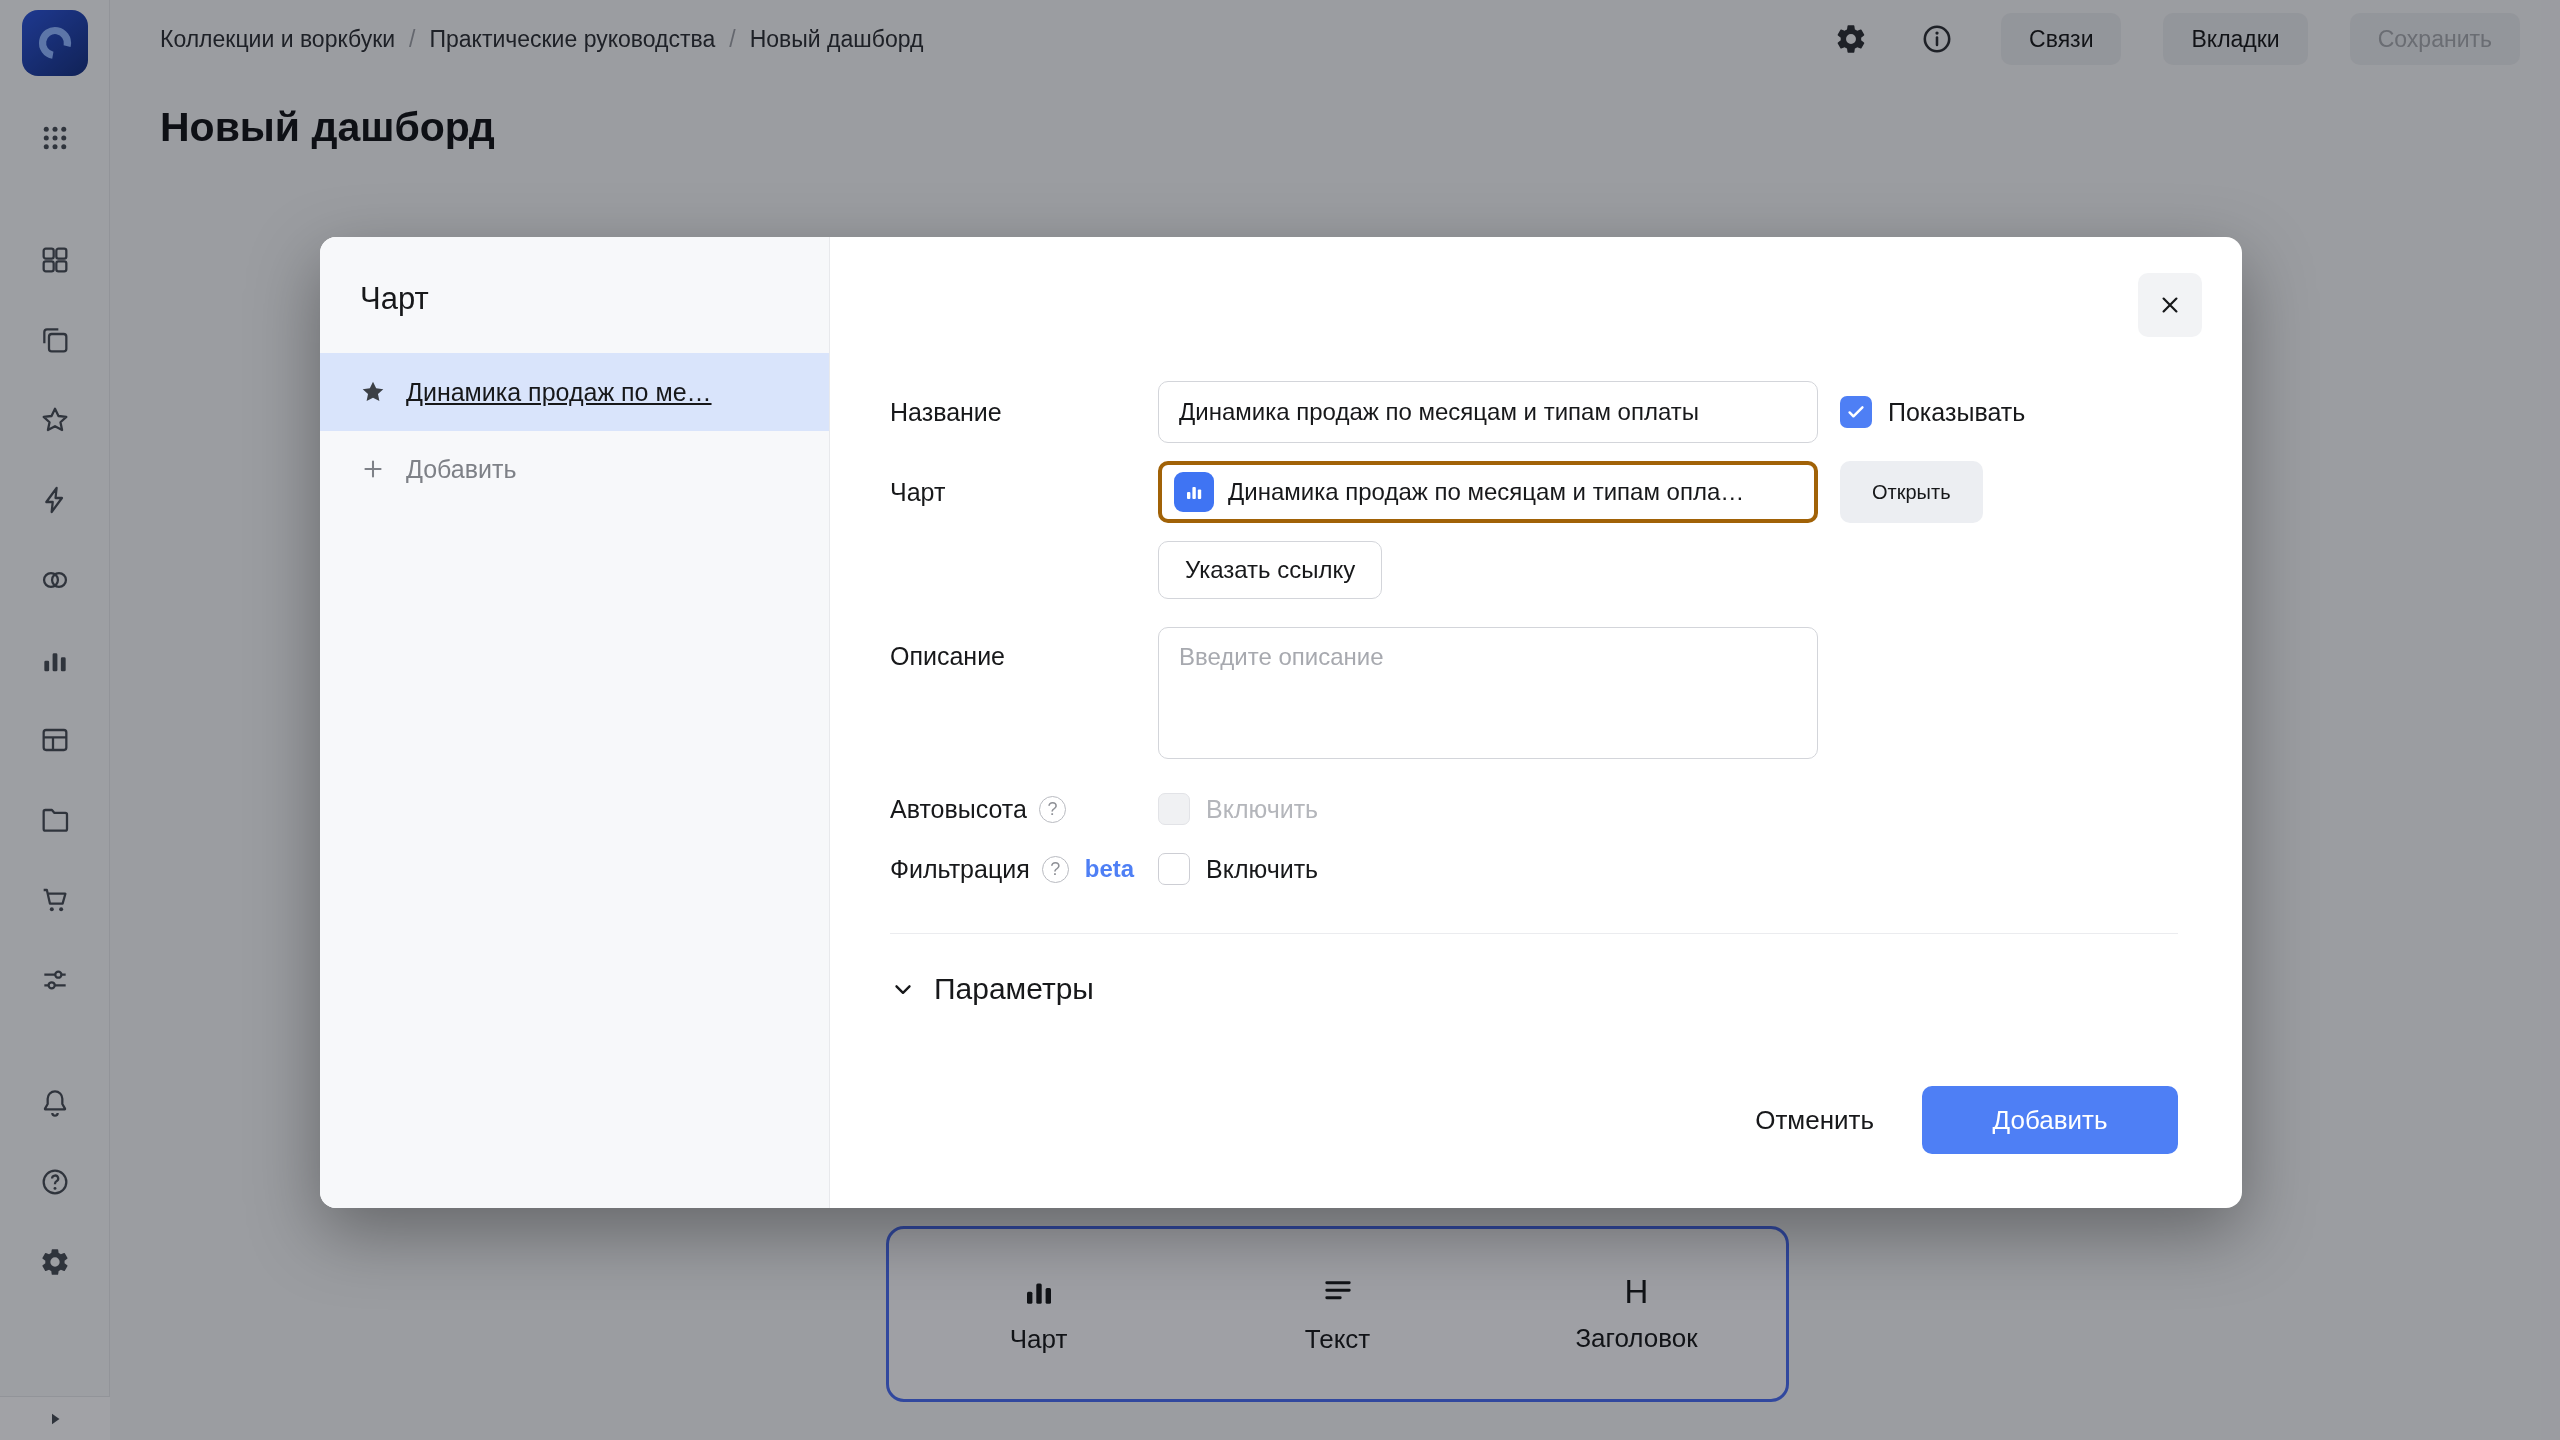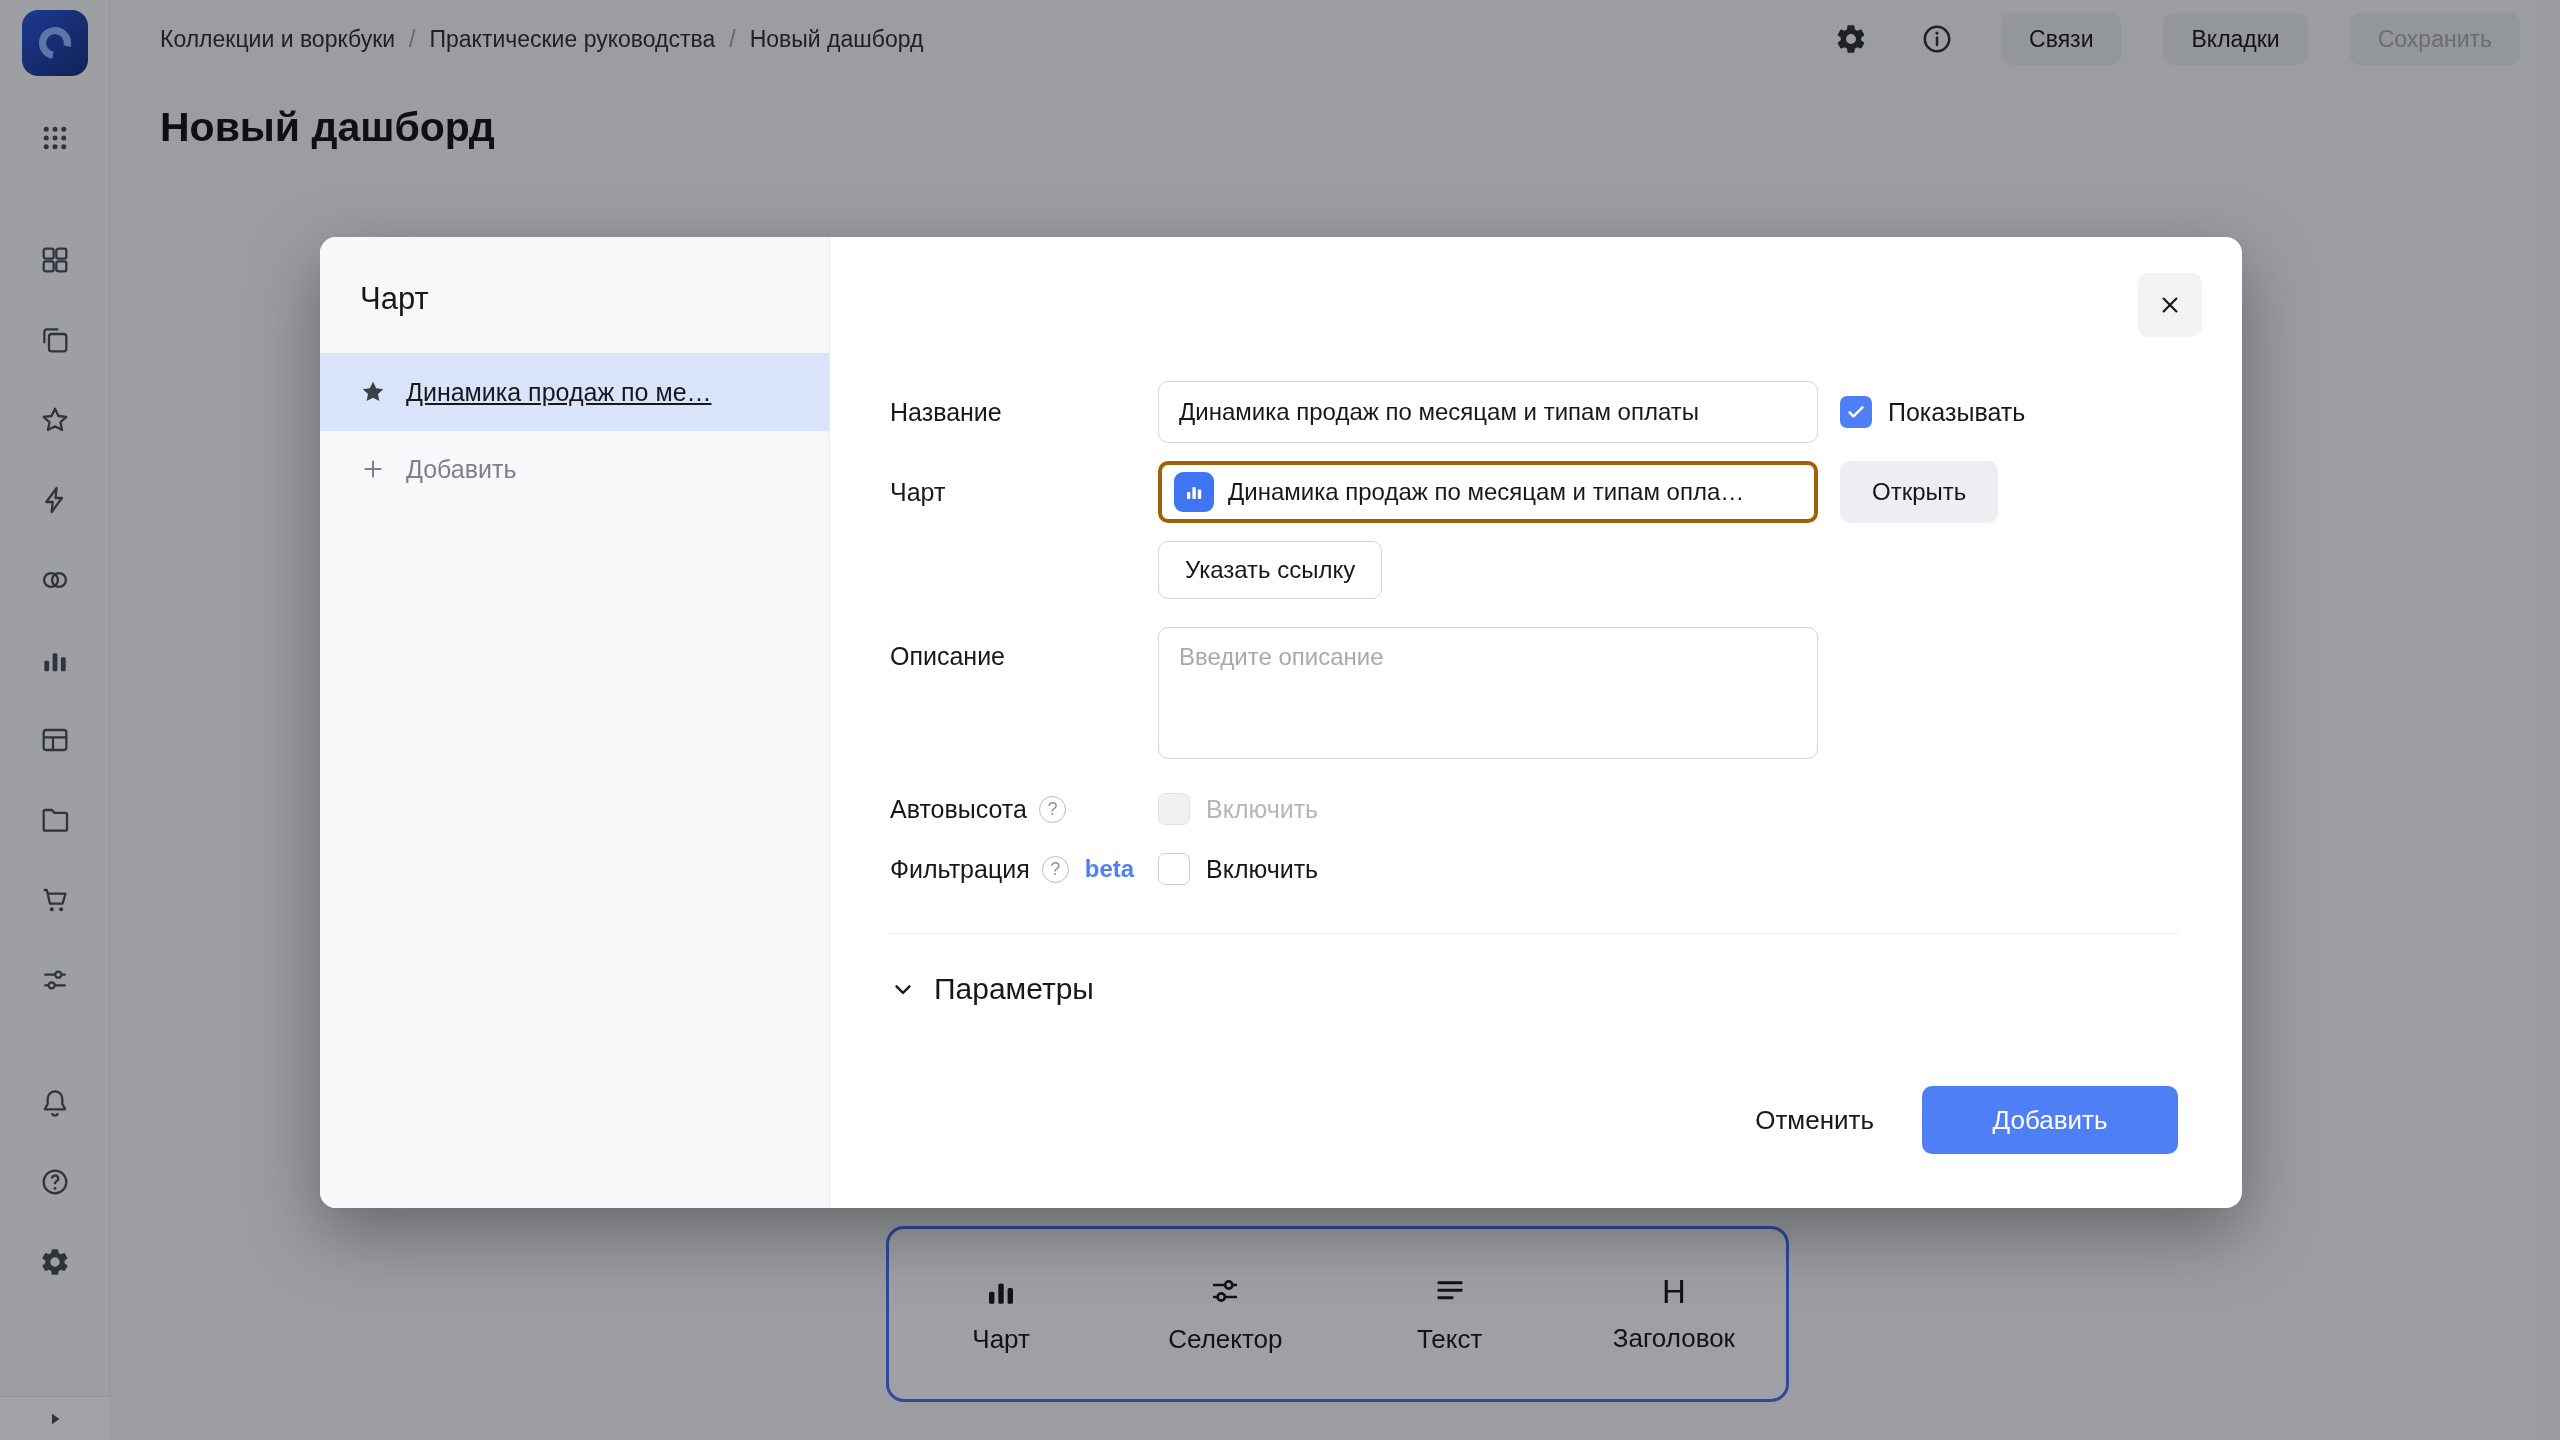--- a/index.html
+++ b/index.html
@@ -91,21 +91,21 @@
   .checkbox.unchecked { background: #fff; border: 1px solid #cdced4; }
   .checkbox.disabled { background: #f0f1f3; border: 1px solid #e2e3e7; }
   .toggle-label.muted { color: #b4b6bb; }
 
   .chart-field { width: 660px; height: 62px; border: 4px solid #a16207; border-radius: 10px;
     display: flex; align-items: center; gap: 14px; padding: 0 12px; cursor: pointer; }
   .chart-ic { width: 40px; height: 40px; border-radius: 9px; background: #3f74f3; flex: none;
     display: flex; align-items: center; justify-content: center; }
   .chart-field-text { font-size: 24px; color: #17181a; white-space: nowrap; overflow: hidden; text-overflow: ellipsis; }
   .open-btn { margin-left: 22px; height: 62px; padding: 0 32px; border-radius: 10px; background: #eceef2;
-    font-size: 24px; color: #17181a; display: flex; align-items: center; }
+    font-size: 20px; color: #17181a; display: flex; align-items: center; }
   .link-row { margin-left: 268px; margin-bottom: 28px; }
   .link-btn { height: 58px; padding: 0 26px; border: 1px solid #d3d5da; border-radius: 10px;
     background: #fff; font-size: 24px; color: #17181a; display: inline-flex; align-items: center; }
   .row-desc { margin-bottom: 28px; }
   .row-toggle { height: 44px; margin-bottom: 16px; }
   .q-icon { width: 27px; height: 27px; border-radius: 50%; border: 1.5px solid #b9bbc1;
     color: #8f9197; font-size: 18px; line-height: 24px; text-align: center; flex: none; cursor: pointer; }
   .beta-tag { color: #4e7ff5; font-weight: 700; font-size: 24px; margin-left: 4px; }
 
   .params { margin-top: 42px; border-top: 1px solid #ebecef; padding-top: 38px;
@@ -266,28 +266,20 @@
 <div class="bottom-toolbar">
   <div class="tb-item">
     <svg width="36" height="36" viewBox="0 0 24 24" fill="#17181a">
         <rect x="4" y="12.5" width="3.6" height="8" rx="1"></rect>
         <rect x="10.2" y="7" width="3.6" height="13.5" rx="1"></rect>
         <rect x="16.4" y="10" width="3.6" height="10.5" rx="1"></rect>
       </svg>
     <span>Чарт</span>
   </div>
   <div class="tb-item">
-    <svg width="36" height="36" viewBox="0 0 24 24" fill="none" stroke="#17181a" stroke-width="1.8">
-        <path d="M4 8h16M4 16h16"></path>
-        <circle cx="14.5" cy="8" r="2.4" fill="#f7f8fa"></circle>
-        <circle cx="9.5" cy="16" r="2.4" fill="#f7f8fa"></circle>
-      </svg>
-    <span>Селектор</span>
-  </div>
-  <div class="tb-item">
     <svg width="36" height="36" viewBox="0 0 24 24" fill="none" stroke="#17181a" stroke-width="1.9" stroke-linecap="round">
         <path d="M4.5 6.5h15M4.5 11.5h15M4.5 16.5h9"></path>
       </svg>
     <span>Текст</span>
   </div>
   <div class="tb-item">
     <span class="tb-glyph">H</span>
     <span>Заголовок</span>
   </div>
 </div>

